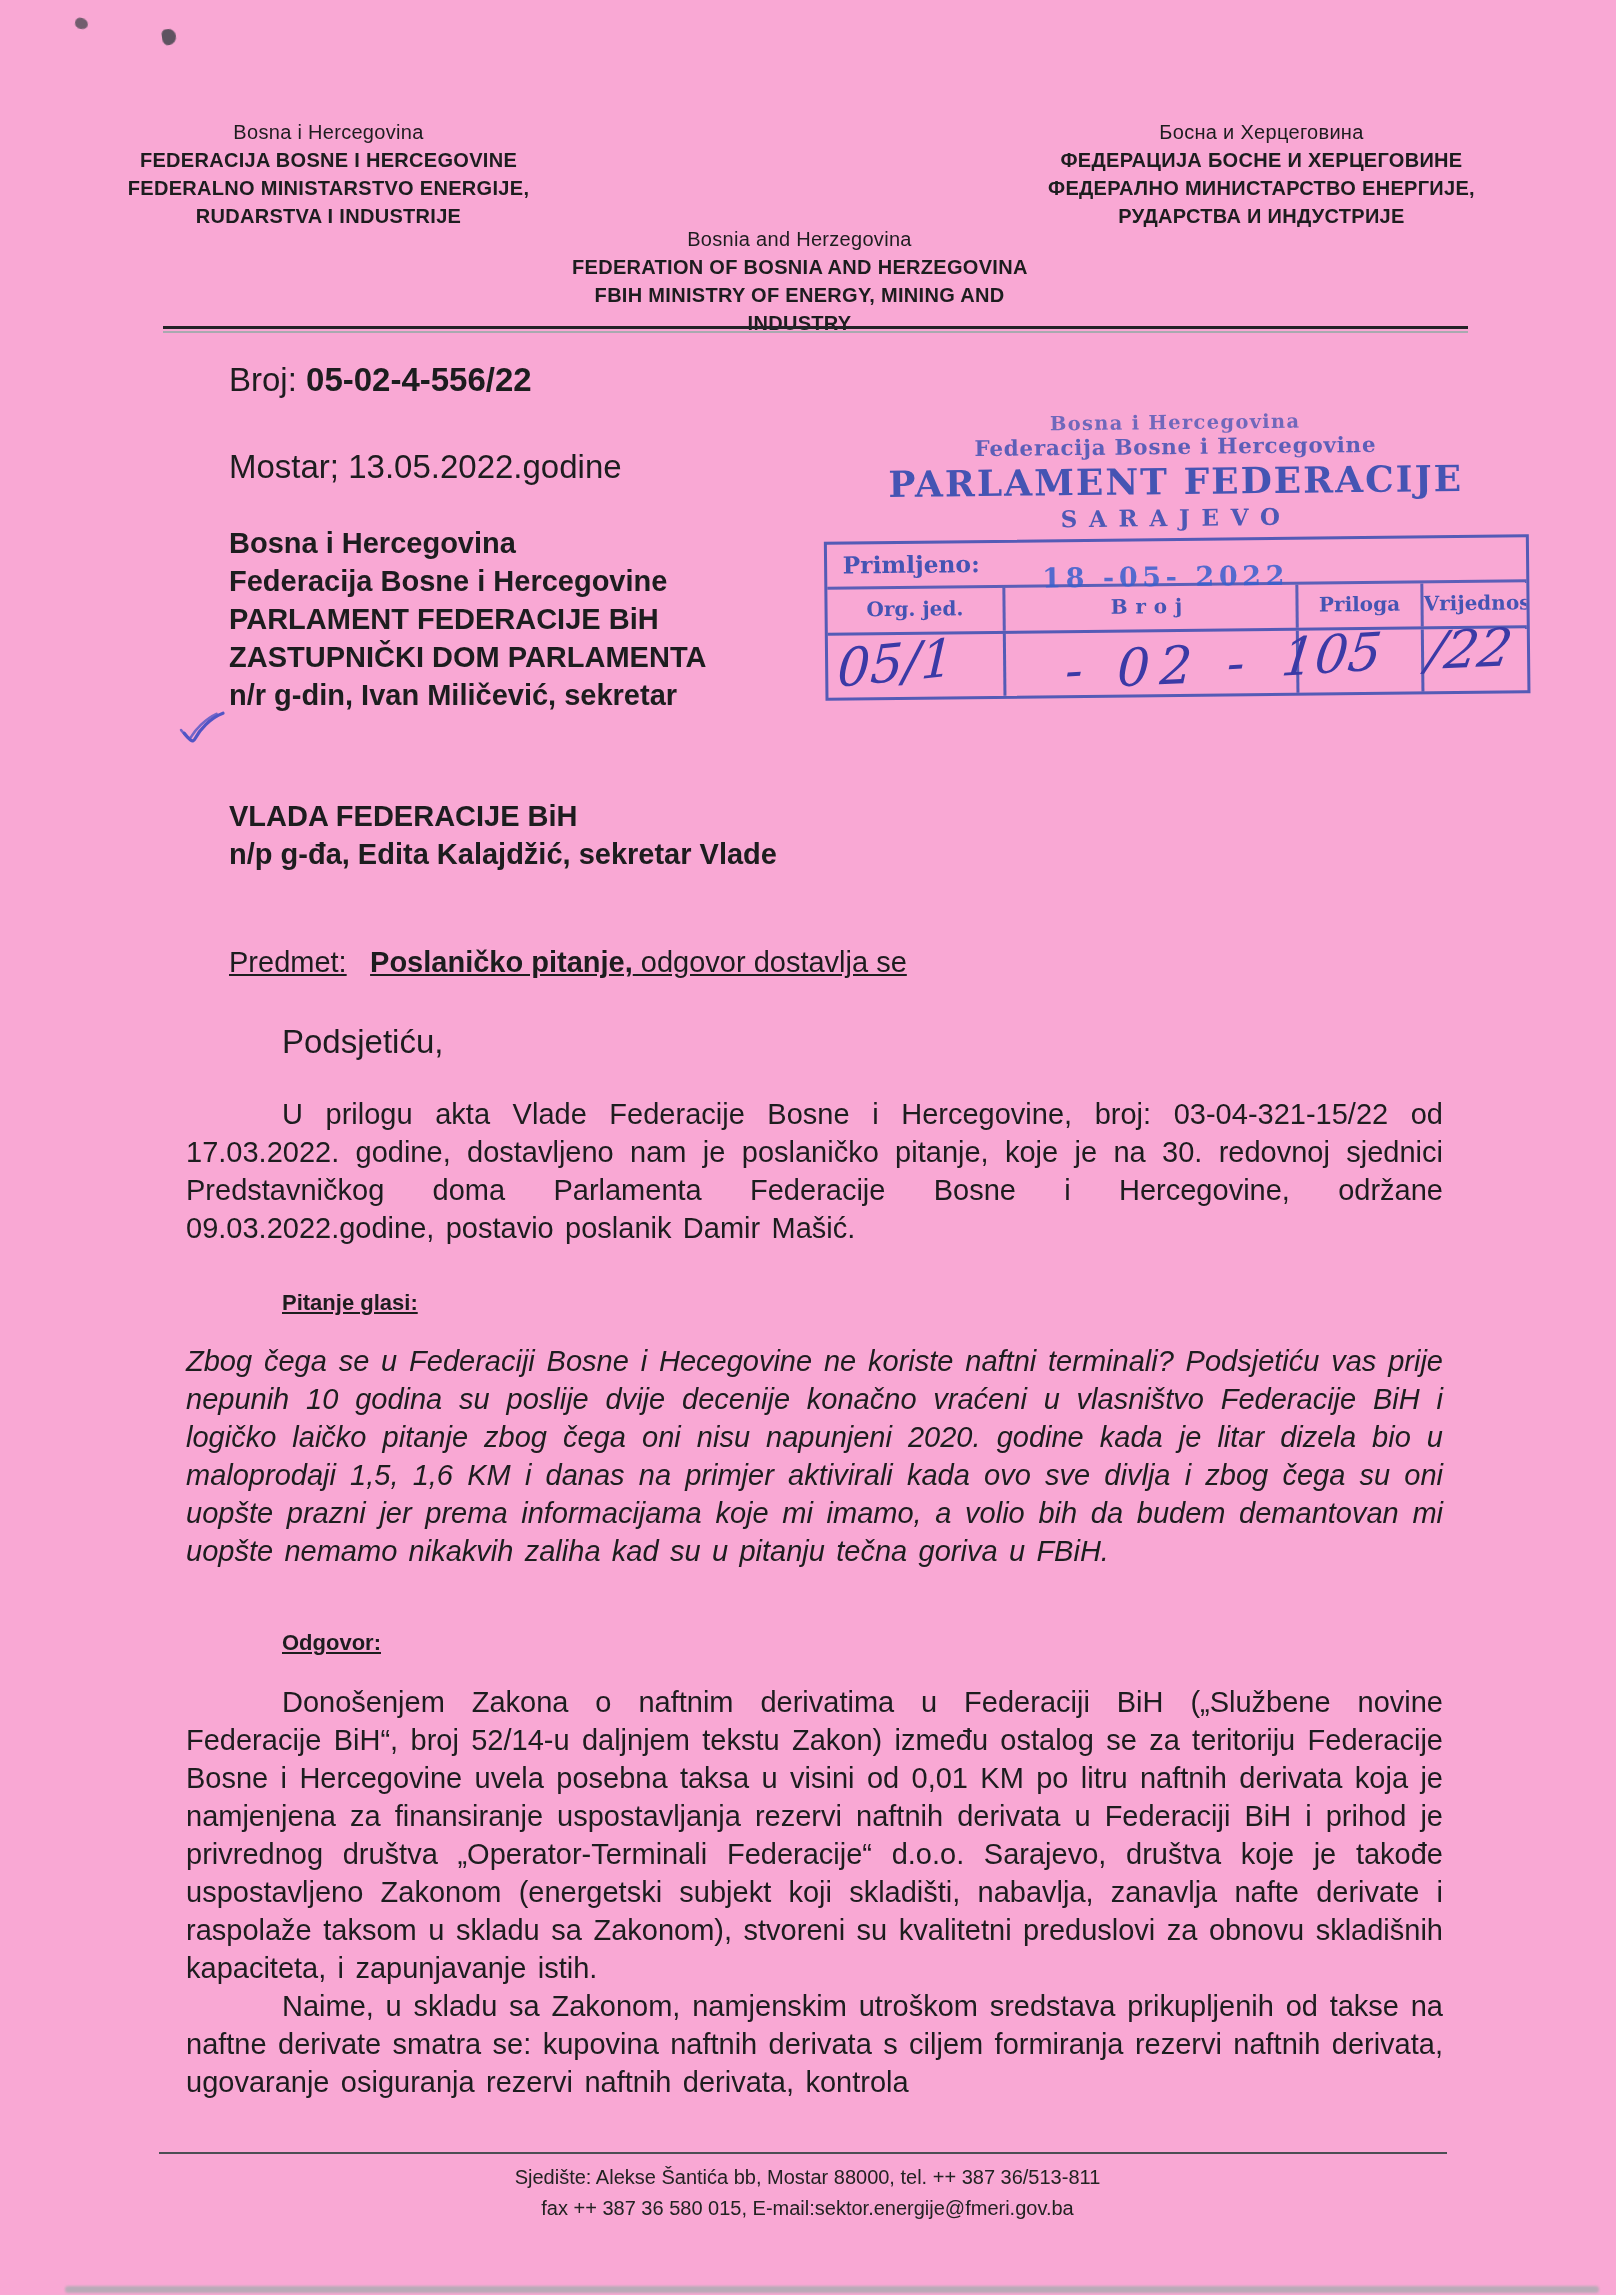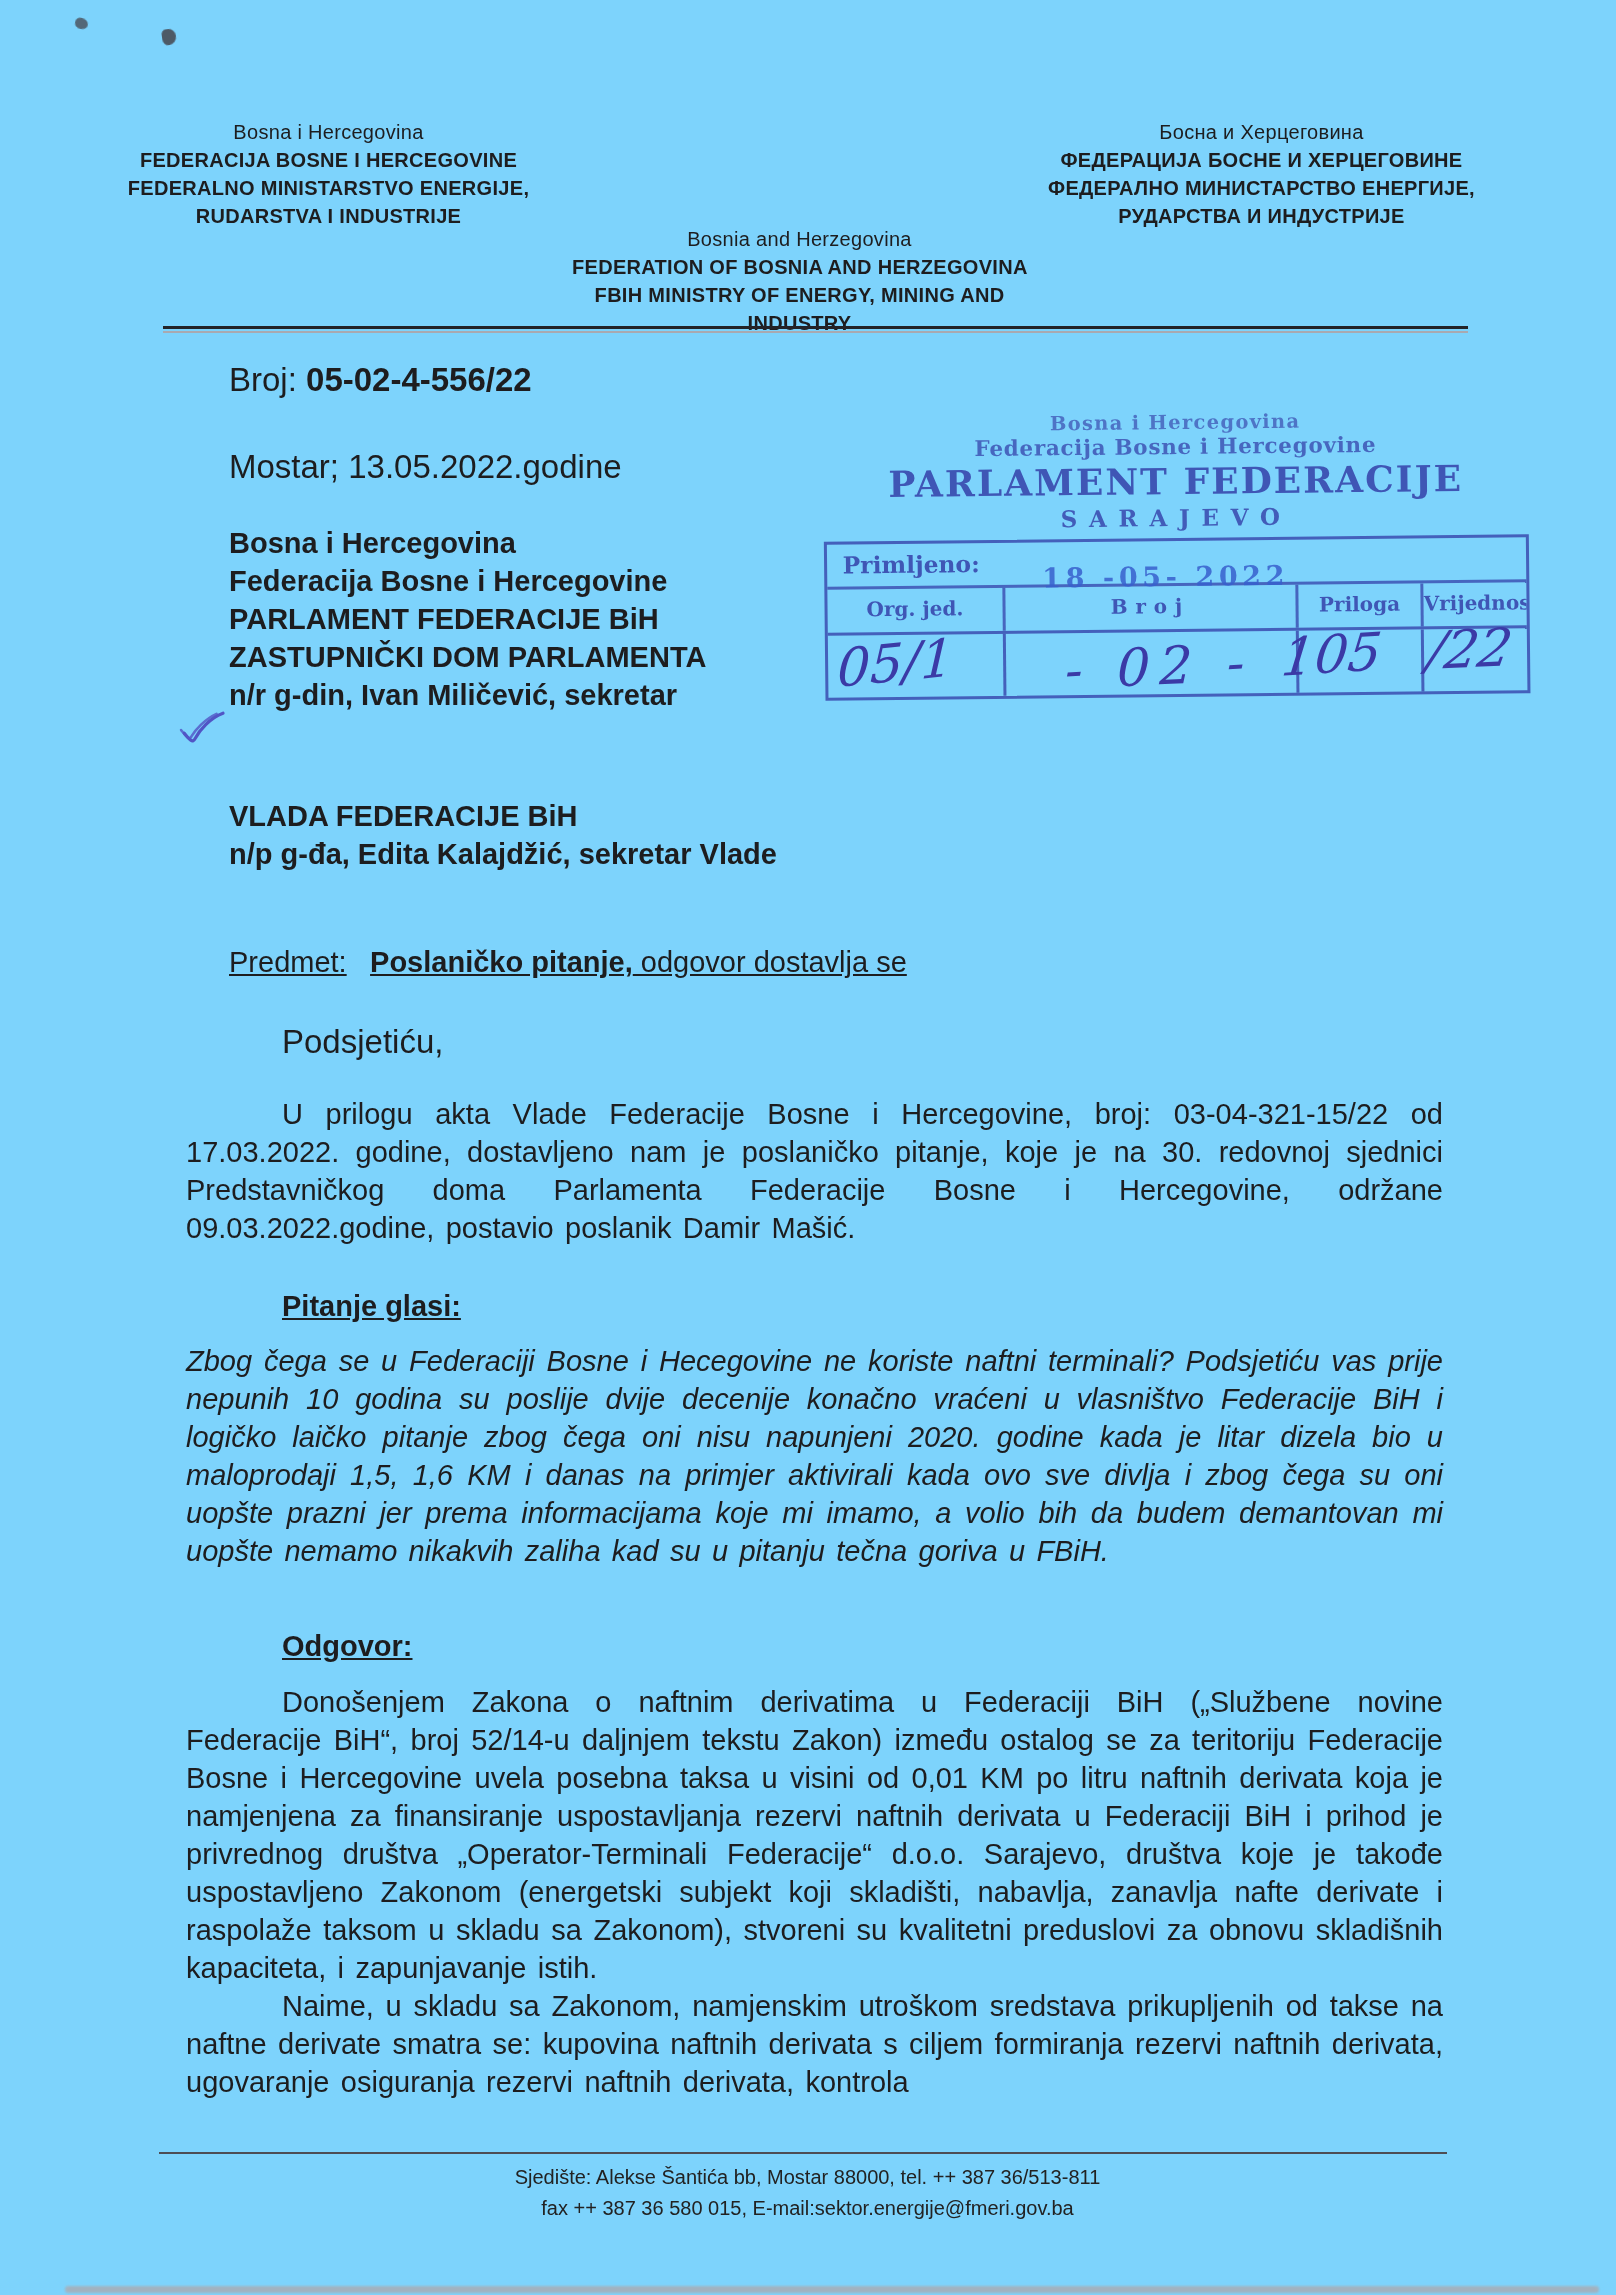--- a/index.html
+++ b/index.html
@@ -1,19 +1,19 @@
 <!DOCTYPE html>
 <html style="font-size:10.4px"><head>
 <meta charset="utf-8">
 <style>
   html,body{margin:0;padding:0;background:#e8e8ea;}
   .page{
     position:relative;
     width:1617px;height:2295px;
-    background:#7dd3fc;
+    background:#f9a8d4;
     font-family:"Liberation Sans",sans-serif;
     color:#1d1d1f;
     overflow:hidden;
   }
   .abs{position:absolute;}
 
   
   .hdr{font-size:20px;line-height:28px;text-align:center;font-weight:bold;letter-spacing:0.3px;}
   .hdr .plain{font-weight:normal;}
   .hdr div{white-space:nowrap;}
@@ -93,21 +93,21 @@
   .subject .sp{display:inline-block;width:23.4px;}
   .par{
     width:1257px;
     font-size:29px;line-height:38px;
     text-align:justify;
     word-spacing:3.3px;
     margin-top:12px;
   }
   .indent{text-indent:96px;}
   .it{font-style:italic;}
-  .heading{font-size:29px;font-weight:bold;text-decoration:underline;white-space:nowrap;}
+  .heading{font-size:22px;font-weight:bold;text-decoration:underline;white-space:nowrap;}
   .par p{margin:0;padding:0;}
 
   
   .footer-rule{height:2px;background:#4d4d54;}
   .footer{width:1257px;text-align:center;font-size:20px;line-height:31px;color:#222;}
   .footer div{white-space:nowrap;}
 
   
   .smudge{background:#45454d;filter:blur(0.7px);}
   .sm1{width:13px;height:11px;border-radius:45% 60% 50% 55%;opacity:.75;transform:rotate(12deg);}

